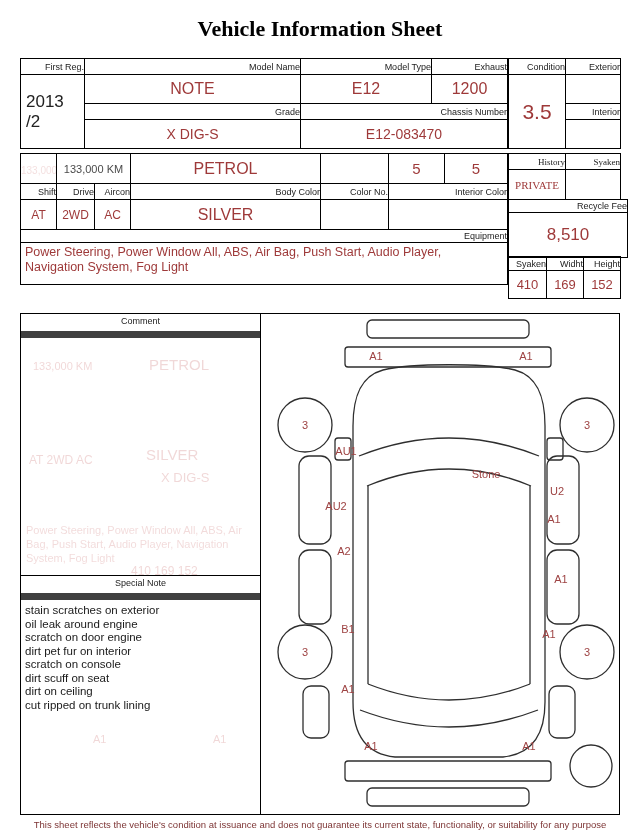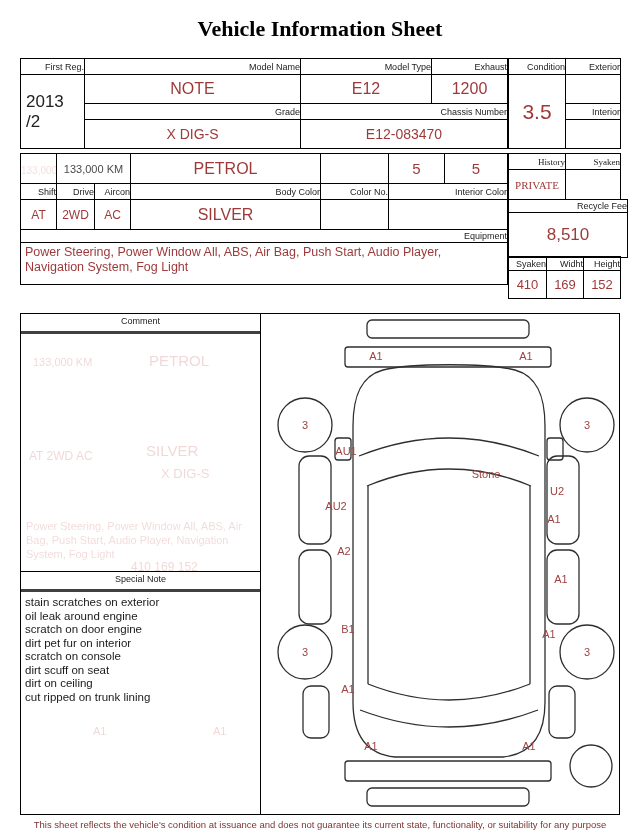--- a/index.html
+++ b/index.html
@@ -22,21 +22,21 @@
   .fs11{font-size:11px;} .fs12{font-size:12px;} .fs13{font-size:13px;}
   .fs14{font-size:14px;} .fs15{font-size:15px;} .fs16{font-size:16px;}
   .fs17{font-size:17px;} .fs21{font-size:21px;}
   .firstreg{font-size:17px;color:#222;text-align:left;padding-left:5px;line-height:20px;vertical-align:middle;}
   .equip{font-size:12.5px;line-height:15px;text-align:left;vertical-align:top;padding:2px 4px;color:#9e3939;}
   .mainbox{
     position:absolute;left:20px;top:313px;width:600px;height:502px;
     border:1.5px solid #000;box-sizing:border-box;
   }
   .left-col{position:absolute;left:0;top:0;width:240px;height:100%;border-right:1px solid #000;box-sizing:border-box;}
-  .sec-header{height:15px;border-bottom:3px solid #404040;text-align:center;font-size:9px;color:#222;padding-top:2px;box-sizing:content-box;}
+  .sec-header{height:15px;border-bottom:7px solid #404040;text-align:center;font-size:9px;color:#222;padding-top:2px;box-sizing:content-box;}
   .comment-body{position:relative;height:237px;border-bottom:1px solid #000;}
   .sn-body{position:relative;padding:4px 4px;font-size:11.5px;line-height:13.5px;color:#1a1a1a;}
   .sn-item{text-align:left;}
   .ghost{position:absolute;color:#c05050;opacity:0.22;white-space:nowrap;}
   .ghost-para{position:absolute;color:#c05050;opacity:0.20;white-space:normal;font-size:11px;line-height:14px;text-align:left;}
   .diagram{position:absolute;left:240px;top:0;width:359px;height:500px;}
   .diagram svg{position:absolute;left:0;top:0;}
   .marker{
     position:absolute;transform:translate(-50%,-50%);
     font-size:11px;color:#9e4343;white-space:nowrap;

